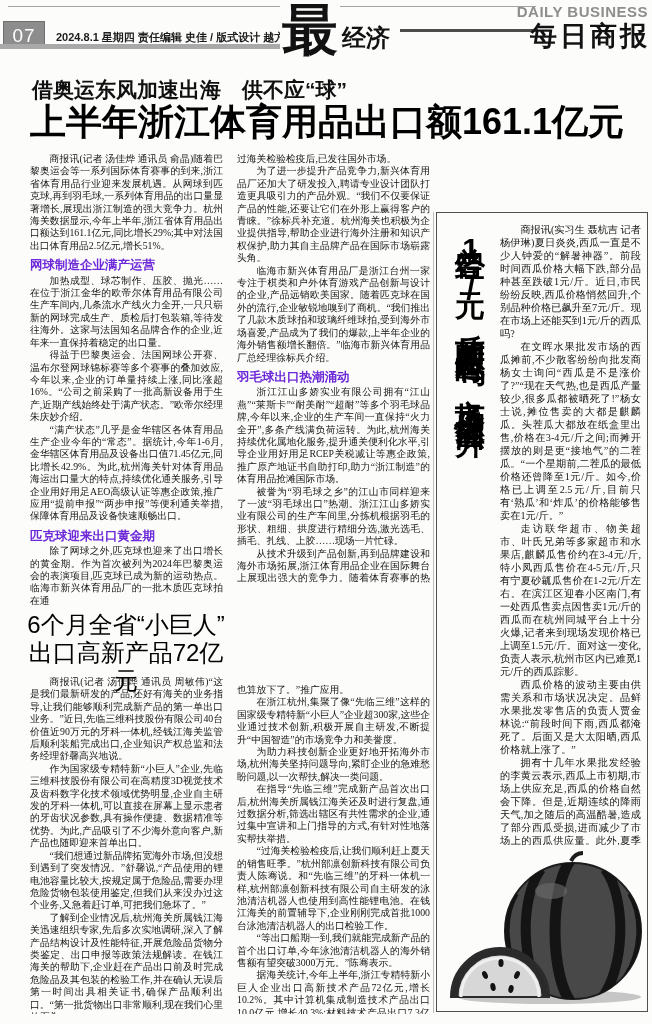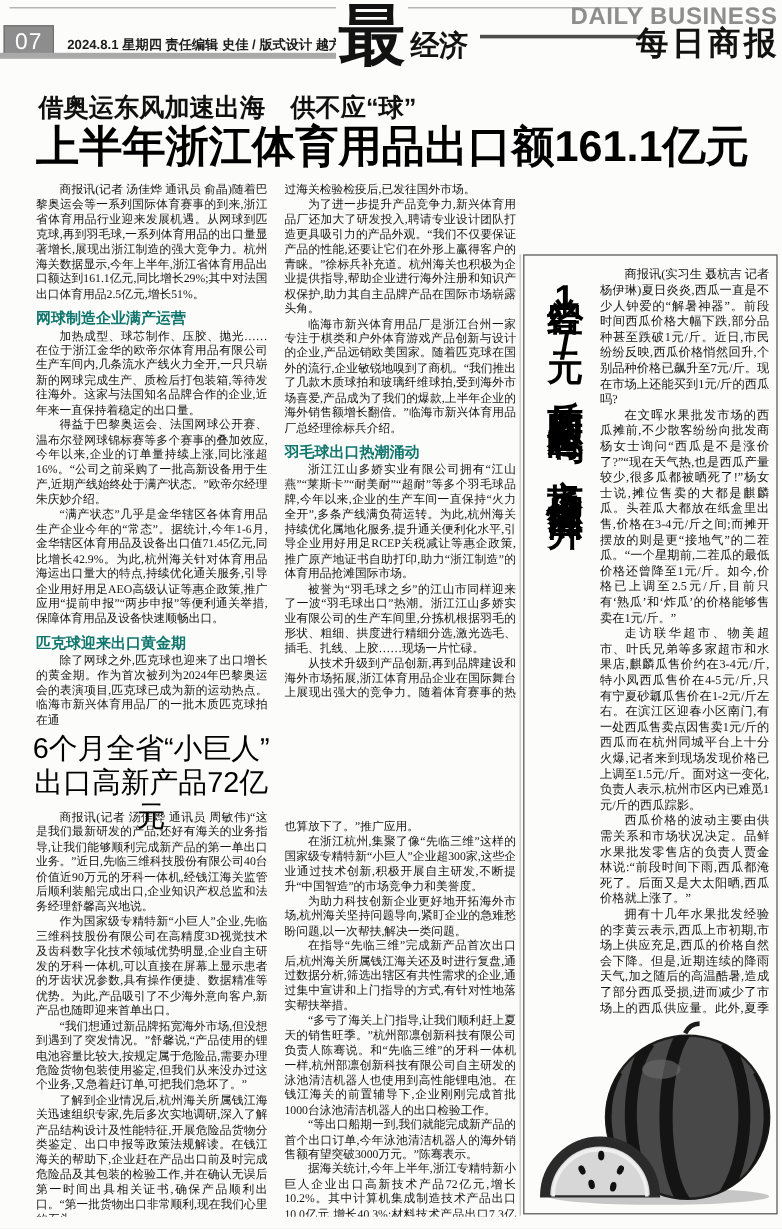--- a/index.html
+++ b/index.html
@@ -16,42 +16,42 @@
     border:1px solid #6f6f6f;box-sizing:border-box;}
   .dateline{position:absolute;left:56px;top:30px;font-family:"Liberation Sans",sans-serif;
     font-size:11px;font-weight:bold;color:#1c1c1c;white-space:nowrap;}
   .rule-left-thick{position:absolute;left:0;top:44px;width:300px;height:5px;background:#a9a9a9;}
   .logo-main{position:absolute;left:280px;top:0px;font-size:56px;line-height:60px;
     font-weight:900;font-family:"Liberation Serif",serif;background:#fcfcfa;padding:0 2px;}
   .logo-sub{position:absolute;left:342px;top:22px;font-size:24px;font-weight:700;
     font-family:"Liberation Sans",sans-serif;}
   .rule-mid{position:absolute;left:400px;top:29px;width:138px;height:3px;background:#4c4c4c;}
   .masthead-en{position:absolute;right:4px;top:3px;font-family:"Liberation Sans",sans-serif;
-    font-weight:bold;font-size:20px;color:#8e8e8e;letter-spacing:.5px;}
+    font-weight:bold;font-size:15px;color:#8e8e8e;letter-spacing:.5px;}
   .masthead-cn{position:absolute;right:2px;top:18px;font-size:27px;font-weight:900;
     font-family:"Liberation Serif",serif;letter-spacing:3px;}
   
   .kicker{position:absolute;left:32px;top:76px;width:600px;
     font-family:"Liberation Sans",sans-serif;font-weight:700;font-size:21px;color:#101010;}
   .headline1{position:absolute;left:30px;top:101px;width:604px;
     font-family:"Liberation Sans",sans-serif;font-weight:900;font-size:36px;line-height:42px;
     letter-spacing:0;color:#000;}
   .headline2{position:absolute;left:26px;top:611px;width:200px;text-align:center;
     font-family:"Liberation Sans",sans-serif;font-weight:400;font-size:24px;line-height:28px;color:#000;}
   
   .col{position:absolute;width:193px;font-size:9.8px;line-height:12.4px;
     text-align:justify;overflow:hidden;color:#151515;}
   #a1c1{left:30px;top:153px;height:452px;}
   #a1c2{left:237px;top:153px;height:432px;}
   #a2c1{left:30px;top:676px;height:338px;}
   #a2c2{left:237px;top:684px;height:330px;}
   .para{margin:0;text-indent:2em;}
   .para.cont{text-indent:0;}
   .subhead{font-family:"Liberation Sans",sans-serif;font-weight:bold;font-size:12.5px;
-    margin:7px 0 3px;text-align:left;text-indent:0;color:#0f766e;}
+    margin:7px 0 3px;text-align:left;text-indent:0;color:#6d28d9;}
   
   .col-rule{position:absolute;left:433px;top:212px;width:1px;height:801px;background:#bdbdbd;}
   .wm-box{position:absolute;left:436px;top:212px;width:212px;height:800px;
     border:1px solid #4f4f4f;background:#fcfcfa;box-sizing:border-box;}
   .wm-vhead{position:absolute;left:9px;top:11px;height:742px;width:48px;
     writing-mode:vertical-rl;text-orientation:upright;
     font-family:"Liberation Sans",sans-serif;font-weight:900;font-size:30px;
     letter-spacing:4px;line-height:48px;color:#000;}
   .wm-body{position:absolute;left:63px;top:10px;width:141px;height:622px;overflow:hidden;
     font-size:10.2px;line-height:13px;text-align:justify;color:#151515;}
@@ -101,21 +101,21 @@
       <p class="para">商报讯(记者 汤佳烨 通讯员 周敏伟)“这是我们最新研发的产品,还好有海关的业务指导,让我们能够顺利完成新产品的第一单出口业务。”近日,先临三维科技股份有限公司40台价值近90万元的牙科一体机,经钱江海关监管后顺利装船完成出口,企业知识产权总监和法务经理舒馨高兴地说。</p>
       <p class="para">作为国家级专精特新“小巨人”企业,先临三维科技股份有限公司在高精度3D视觉技术及齿科数字化技术领域优势明显,企业自主研发的牙科一体机,可以直接在屏幕上显示患者的牙齿状况参数,具有操作便捷、数据精准等优势。为此,产品吸引了不少海外意向客户,新产品也随即迎来首单出口。</p>
       <p class="para">“我们想通过新品牌拓宽海外市场,但没想到遇到了突发情况。”舒馨说,“产品使用的锂电池容量比较大,按规定属于危险品,需要办理危险货物包装使用鉴定,但我们从来没办过这个业务,又急着赶订单,可把我们急坏了。”</p>
       <p class="para">了解到企业情况后,杭州海关所属钱江海关迅速组织专家,先后多次实地调研,深入了解产品结构设计及性能特征,开展危险品货物分类鉴定、出口申报等政策法规解读。在钱江海关的帮助下,企业赶在产品出口前及时完成危险品及其包装的检验工作,并在确认无误后第一时间出具相关证书,确保产品顺利出口。“第一批货物出口非常顺利,现在我们心里的石头</p>
     </div>
   <div class="col" id="a2c2">
       <p class="para cont">也算放下了。”推广应用。</p>
       <p class="para">在浙江杭州,集聚了像“先临三维”这样的国家级专精特新“小巨人”企业超300家,这些企业通过技术创新,积极开展自主研发,不断提升“中国智造”的市场竞争力和美誉度。</p>
       <p class="para">为助力科技创新企业更好地开拓海外市场,杭州海关坚持问题导向,紧盯企业的急难愁盼问题,以一次帮扶,解决一类问题。</p>
       <p class="para">在指导“先临三维”完成新产品首次出口后,杭州海关所属钱江海关还及时进行复盘,通过数据分析,筛选出辖区有共性需求的企业,通过集中宣讲和上门指导的方式,有针对性地落实帮扶举措。</p>
-      <p class="para">“多亏了海关上门指导,让我们顺利赶上夏天的销售旺季。”杭州部凛创新科技有限公司负责人陈骞说。和“先临三维”的牙科一体机一样,杭州部凛创新科技有限公司自主研发的泳池清洁机器人也使用到高性能锂电池。在钱江海关的前置辅导下,企业刚刚完成首批1000台泳池清洁机器人的出口检验工作。</p>
+      <p class="para">“过海关检验检疫后,让我们顺利赶上夏天的销售旺季。”杭州部凛创新科技有限公司负责人陈骞说。和“先临三维”的牙科一体机一样,杭州部凛创新科技有限公司自主研发的泳池清洁机器人也使用到高性能锂电池。在钱江海关的前置辅导下,企业刚刚完成首批1000台泳池清洁机器人的出口检验工作。</p>
       <p class="para">“等出口船期一到,我们就能完成新产品的首个出口订单,今年泳池清洁机器人的海外销售额有望突破3000万元。”陈骞表示。</p>
       <p class="para">据海关统计,今年上半年,浙江专精特新小巨人企业出口高新技术产品72亿元,增长10.2%。其中计算机集成制造技术产品出口10.0亿元,增长40.3%;材料技术产品出口7.3亿元,增长16.7%。</p>
     </div>
 
   <div class="col-rule"></div>
   <div class="wm-box">
     <div class="wm-vhead">曾经1元/斤的西瓜还有吗?市场瓜价悄然回升</div>
     <div class="wm-body">
         <p class="para">商报讯(实习生 聂杭吉 记者 杨伊琳)夏日炎炎,西瓜一直是不少人钟爱的“解暑神器”。前段时间西瓜价格大幅下跌,部分品种甚至跌破1元/斤。近日,市民纷纷反映,西瓜价格悄然回升,个别品种价格已飙升至7元/斤。现在市场上还能买到1元/斤的西瓜吗?</p>
         <p class="para">在文晖水果批发市场的西瓜摊前,不少散客纷纷向批发商杨女士询问“西瓜是不是涨价了?”“现在天气热,也是西瓜产量较少,很多瓜都被晒死了!”杨女士说,摊位售卖的大都是麒麟瓜。头茬瓜大都放在纸盒里出售,价格在3-4元/斤之间;而摊开摆放的则是更“接地气”的二茬瓜。“一个星期前,二茬瓜的最低价格还曾降至1元/斤。如今,价格已上调至2.5元/斤,目前只有‘熟瓜’和‘炸瓜’的价格能够售卖在1元/斤。”</p>

